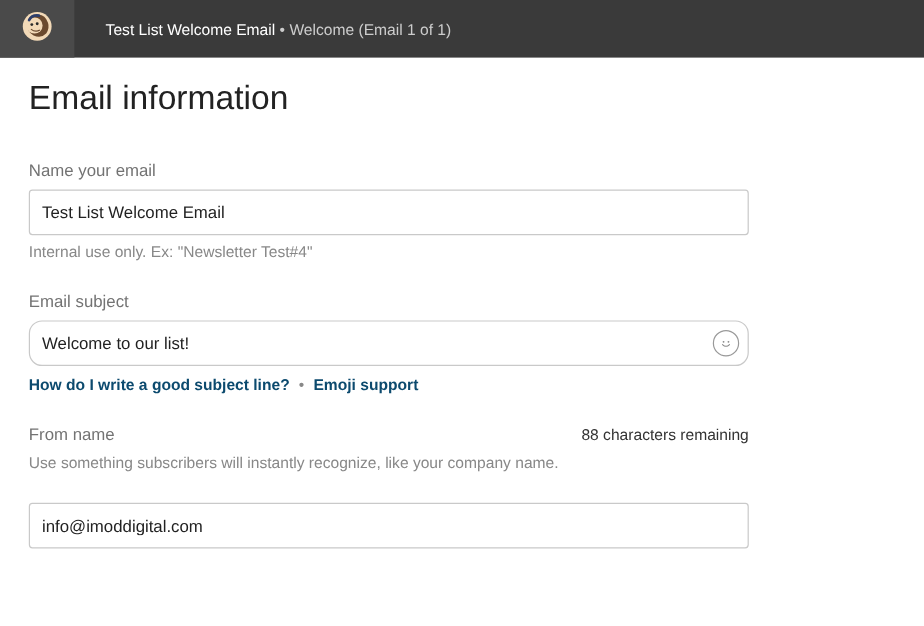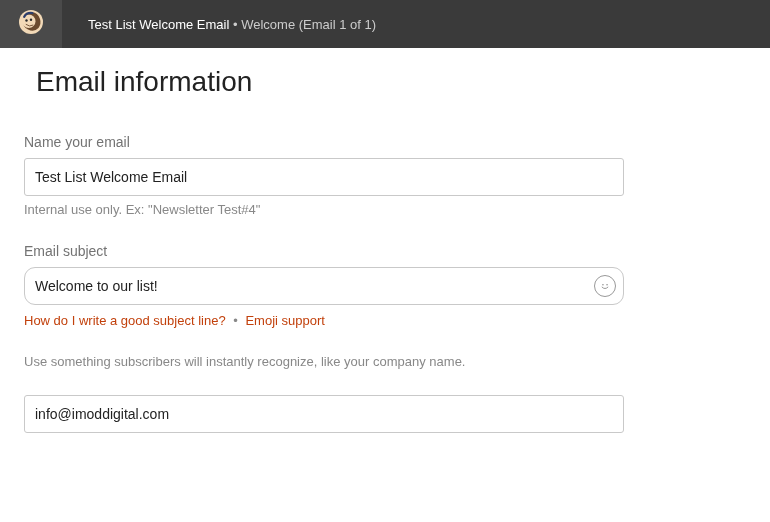--- a/index.html
+++ b/index.html
@@ -2,32 +2,32 @@
 <html><head>
   <meta charset="utf-8">
   <style>
     * { box-sizing: border-box; margin: 0; padding: 0; }
     body { font-family: -apple-system, "Helvetica Neue", Arial, sans-serif; background: #fff; width: 770px; height: 522px; overflow: hidden; }
     .topbar { height: 48px; background: #3a3a3a; display: flex; align-items: center; padding: 0; }
     .logo-box { width: 62px; height: 48px; background: #4a4a4a; display: flex; align-items: center; justify-content: center; }
     .breadcrumb { color: #ccc; font-size: 13px; margin-left: 26px; text-align: center; }
     .breadcrumb .active { color: #fff; font-weight: 500; }
     .content { padding: 18px 24px; }
-    h1 { font-size: 28px; font-weight: 400; color: #222; margin-bottom: 36px; margin-left: 12px; }
+    h1 { font-size: 28px; font-weight: 400; color: #222; margin-bottom: 36px; }
     .field { margin-bottom: 26px; position: relative; }
     .label-row { display: flex; justify-content: space-between; align-items: baseline; margin-bottom: 8px; }
     label { font-size: 14px; color: #737373; display: block; }
     .counter { font-size: 13px; color: #333; }
     .input-wrap { position: relative; }
     input[type="text"] { width: 600px; height: 38px; border: 1px solid #c9c9c9; border-radius: 3px; padding: 0 10px; font-size: 14px; color: #222; outline: none; }
     .with-icon input { padding-right: 38px; border-radius: 11px; }
     .emoji-btn { position: absolute; right: 8px; top: 50%; transform: translateY(-50%); width: 22px; height: 22px; border: 1.5px solid #999; border-radius: 50%; background: #fff; display: flex; align-items: center; justify-content: center; cursor: pointer; color: #888; }
     .hint { font-size: 13px; color: #888; margin-top: 6px; }
     .links { font-size: 13px; margin-top: 8px; }
-    .links a { color: #c2410c; text-decoration: none; cursor: pointer; }
+    .links a { color: #0c4a6e; text-decoration: none; cursor: pointer; font-weight: bold; }
     .links .sep { color: #888; margin: 0 4px; }
   </style>
 </head>
 <body>
 
 <div class="topbar">
   <div class="logo-box">
     <span>
       <svg width="30" height="30" viewBox="0 0 40 40">
         <circle cx="20" cy="20" r="16" fill="#f2d9b7"></circle>
@@ -75,20 +75,24 @@
       </span>
     </div>
     <div class="links">
       <a>How do I write a good subject line?</a>
       <span class="sep">•</span>
       <a>Emoji support</a>
     </div>
   </div>
 
   <div class="field">
+    <div class="label-row" style="width:600px;">
+      <label>From name</label>
+      <span class="counter">88 characters remaining</span>
+    </div>
     <div class="hint">Use something subscribers will instantly recognize, like your company name.</div>
   </div>
 
   <div class="field">
     <div class="input-wrap">
       <input type="text" value="info@imoddigital.com" style="">
     </div>
   </div>
 </div>
 

